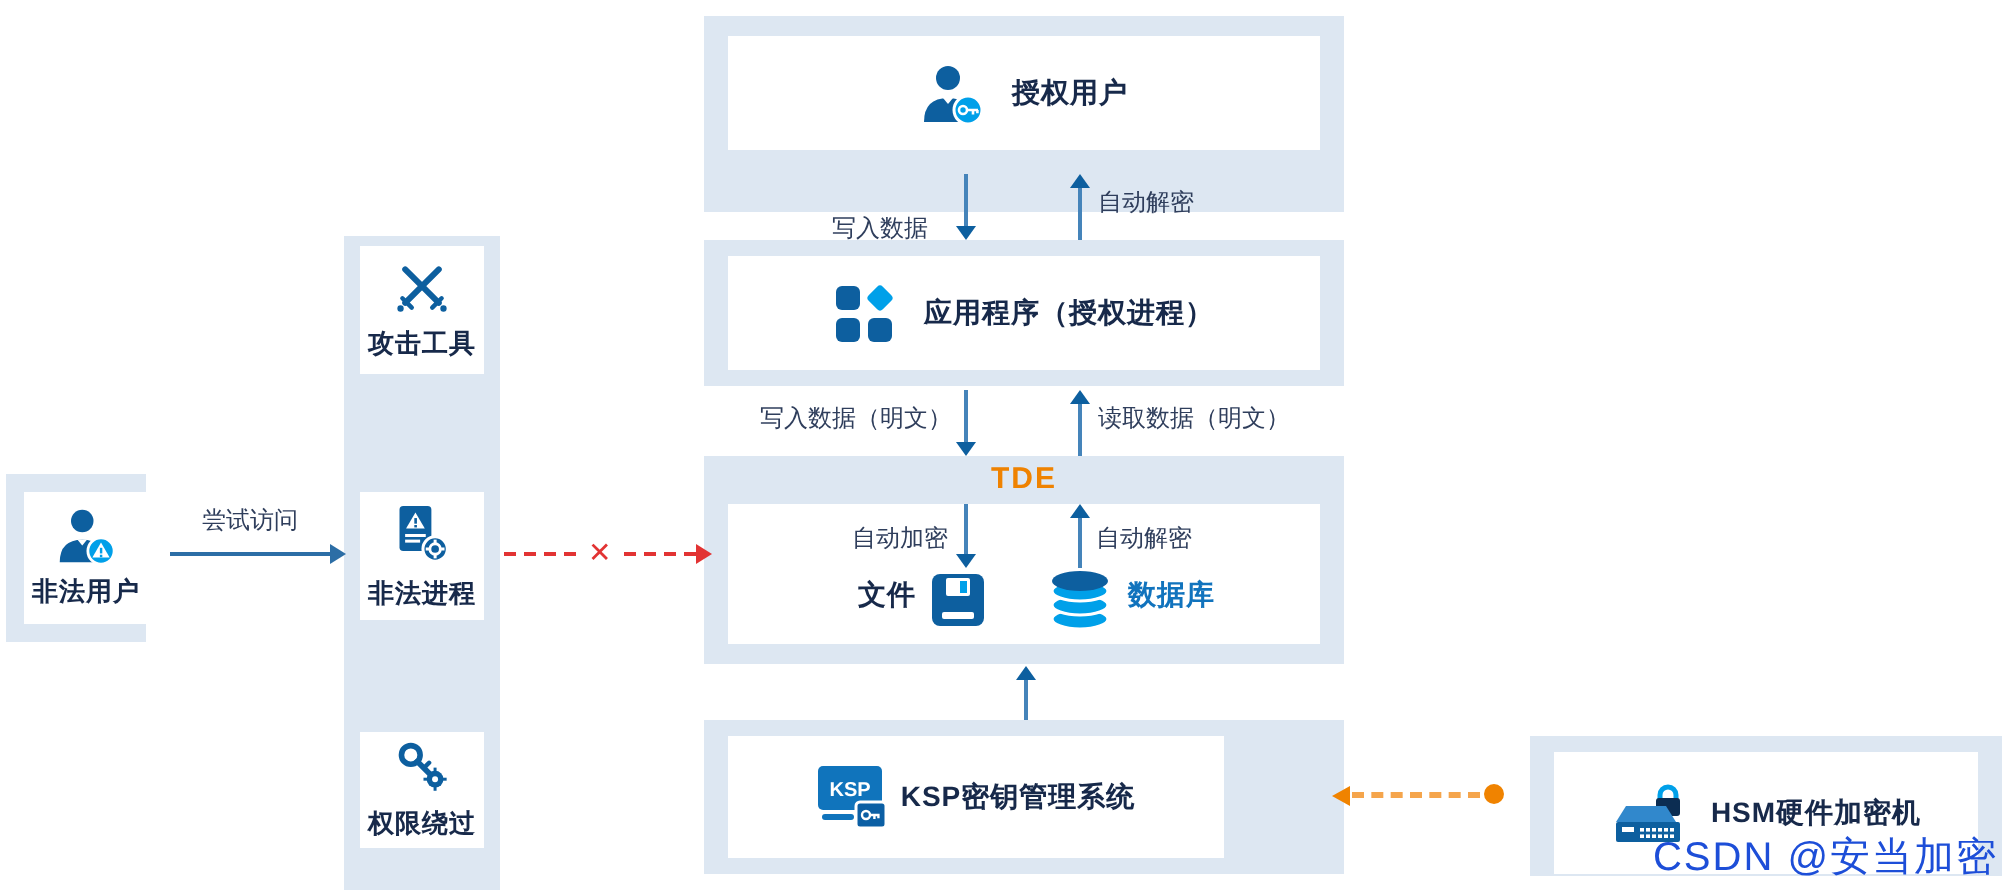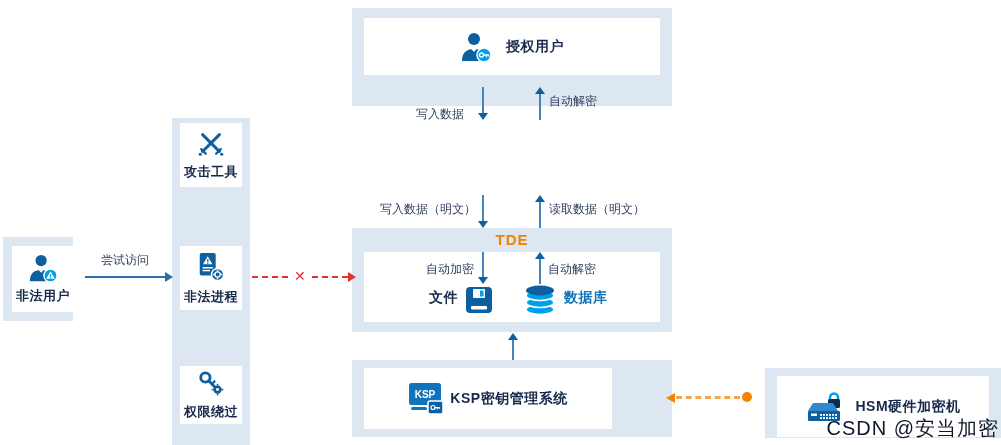--- a/index.html
+++ b/index.html
@@ -28,21 +28,21 @@
   .head-right-blue{position:absolute;width:0;height:0;border-top:5px solid transparent;
       border-bottom:5px solid transparent;border-left:8px solid #2c6ea6;}
   .dash-red{position:absolute;height:0;border-top:2px dashed #e23333;}
   .head-right-red{position:absolute;width:0;height:0;border-top:5px solid transparent;
       border-bottom:5px solid transparent;border-left:8px solid #e23333;}
   .xmark{position:absolute;font-size:14px;font-weight:bold;color:#e23333;background:#fff;padding:0 3px;line-height:16px;}
   .dash-orange{position:absolute;height:0;border-top:3px dashed #f5a54c;}
   .head-left-orange{position:absolute;width:0;height:0;border-top:5px solid transparent;
       border-bottom:5px solid transparent;border-right:9px solid #f08300;}
   .dot-orange{position:absolute;width:10px;height:10px;border-radius:50%;background:#f08300;}
-  .watermark{position:absolute;right:2px;bottom:3px;font-size:20px;color:#0f172a;
+  .watermark{position:absolute;right:2px;bottom:3px;font-size:20px;color:#1d4ed8;
       letter-spacing:1px;z-index:9;white-space:nowrap;}
   .blue-link{color:#1173bd;}
   svg{display:block;}
 </style>
 </head>
 <body>
 
 <div class="stage">
 
   <div class="panel" style="left:352px;top:8px;width:320px;height:98px;">
@@ -63,20 +63,31 @@
   <div class="arrow down" style="left:478px;top:87px;height:33px;">
       <div class="shaft"></div>
       <div class="head"></div>
     </div>
   <div class="arrow up" style="left:535px;top:87px;height:33px;">
       <div class="shaft"></div>
       <div class="head"></div>
     </div>
   <div class="flow" style="left:549px;top:93px;">自动解密</div>
 
+  <div class="panel" style="left:352px;top:120px;width:320px;height:73px;">
+    <div class="inner row" style="left:12px;top:8px;width:296px;height:57px;gap:14px;">
+      <svg width="31" height="30" viewBox="0 0 31 30">
+        <rect x="1" y="1" width="12" height="12" rx="3" fill="#0d5f9f"></rect>
+        <rect x="1" y="17" width="12" height="12" rx="3" fill="#0d5f9f"></rect>
+        <rect x="17" y="17" width="12" height="12" rx="3" fill="#0d5f9f"></rect>
+        <rect x="18" y="2" width="10" height="10" rx="2" transform="rotate(45 23 7)" fill="#00a0e9"></rect>
+      </svg>
+      <span class="lbl">应用程序（授权进程）</span>
+    </div>
+  </div>
 
   <div class="flow" style="left:372px;top:201px;width:104px;text-align:right;">写入数据（明文）</div>
   <div class="arrow down" style="left:478px;top:195px;height:33px;">
       <div class="shaft"></div>
       <div class="head"></div>
     </div>
   <div class="arrow up" style="left:535px;top:195px;height:33px;">
       <div class="shaft"></div>
       <div class="head"></div>
     </div>

